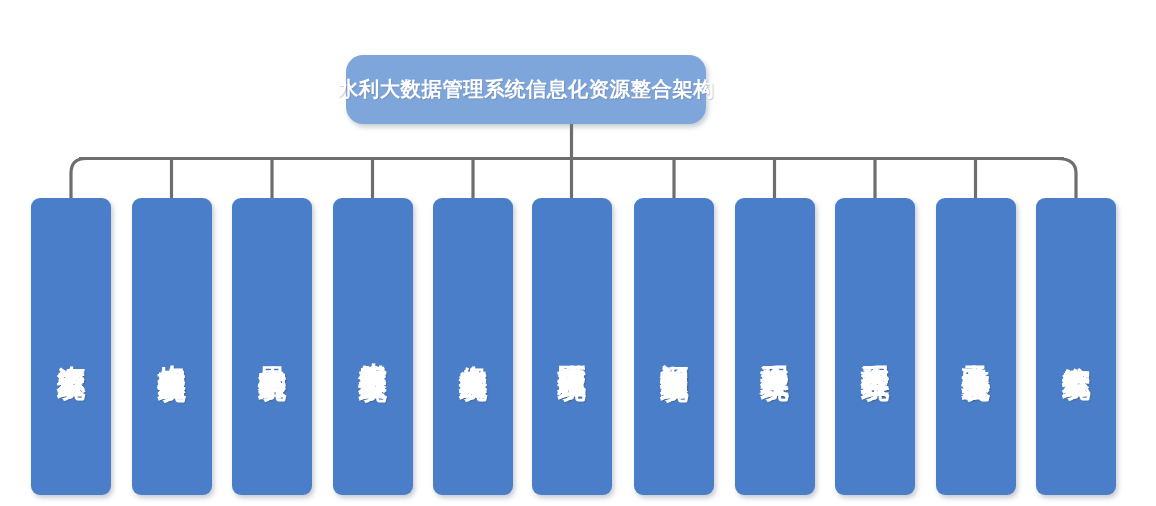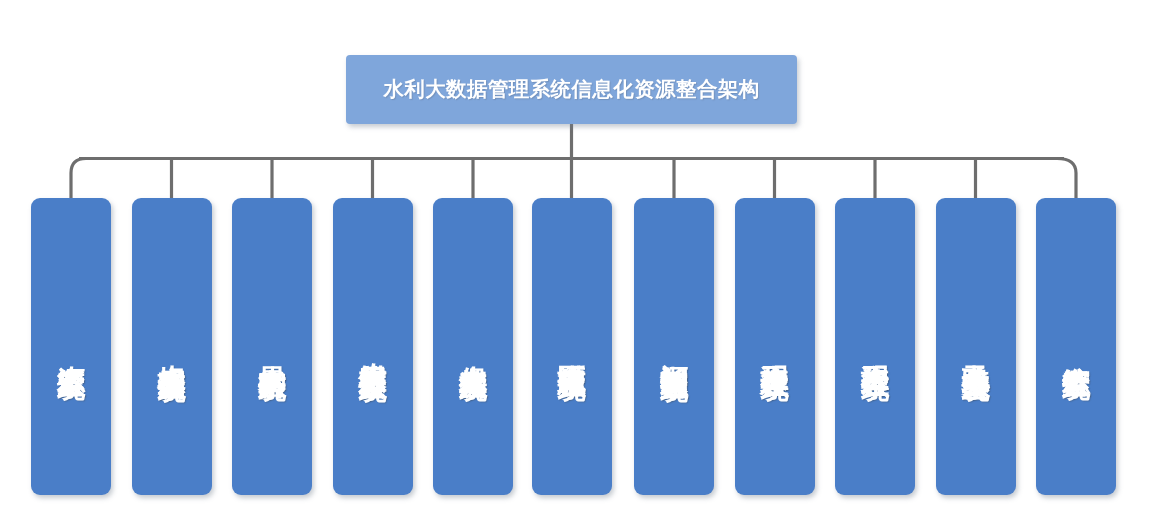--- a/index.html
+++ b/index.html
@@ -31,23 +31,23 @@
     width: 1156px;
     height: 506px;
     pointer-events: none;
   }
 
   
   #root-node {
     position: absolute;
     left: 346px;
     top: 55px;
-    width: 451px;
+    width: 360px;
     height: 69px;
-    border-radius: 4px;
+    border-radius: 17px;
     background: #7FA6DB;
     box-shadow: 2px 3px 5px rgba(120,130,145,0.42);
     display: flex;
     align-items: center;
     justify-content: center;
     box-sizing: border-box;
   }
   #root-node .root-label {
     color: #ffffff;
     font-size: 20.5px;

